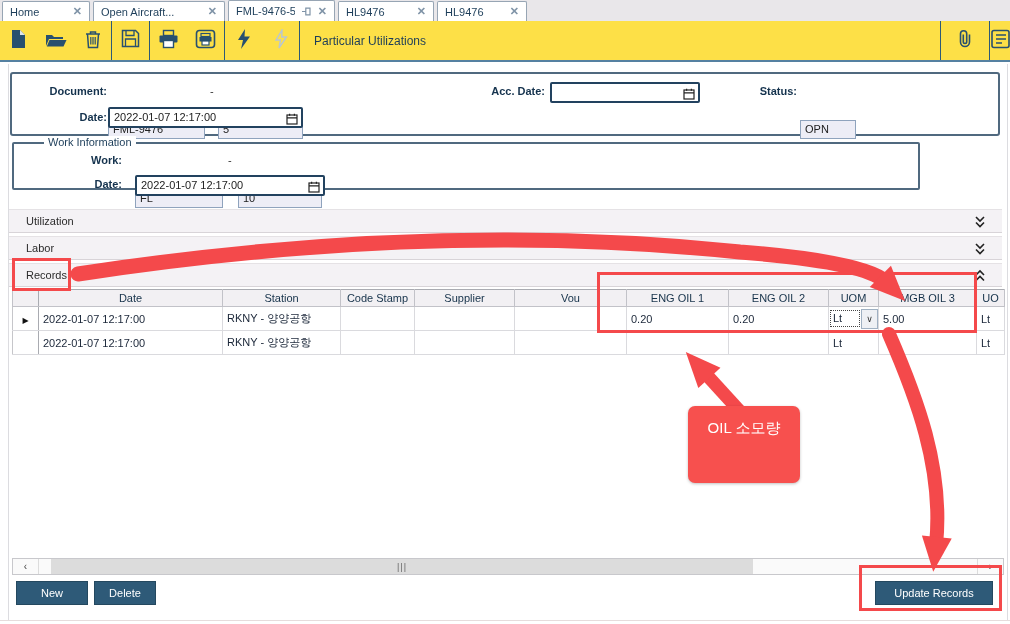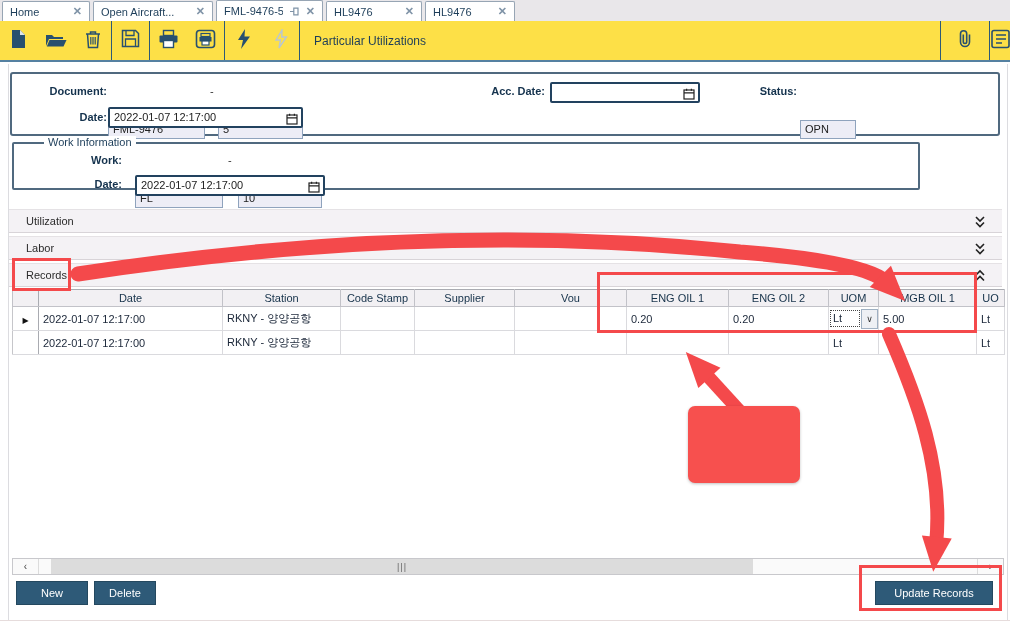--- a/index.html
+++ b/index.html
@@ -91,21 +91,21 @@
     padding-top:5px; line-height:33px; z-index:51; box-shadow:0 1px 3px rgba(0,0,0,.25); }
 </style>
 </head>
 <body>
 
 <div class="tabbar">
   <div class="tab" style="width:88px">
     <span class="lbl">Home</span>
     <span class="close">✕</span>
   </div>
-  <div class="tab" style="width:120px">
+  <div class="tab" style="width:132px">
     <span class="lbl">Open Aircraft...</span>
     <span class="close">✕</span>
   </div>
   <div class="tab active" style="width:107px">
     <span class="lbl">FML-9476-5</span>
     <span class="pin">
       <svg width="11" height="11" viewBox="0 0 11 11">
           <path d="M1 5.5 h3.2 M4.8 2.2 h4.2 v6.6 h-4.2 z M4.8 2.2 v6.6" stroke="#7f93a7" stroke-width="1.2" fill="none"></path>
         </svg>
     </span>
@@ -307,21 +307,21 @@
     <tr>
       <th class="ind"></th>
       <th>Date</th>
       <th>Station</th>
       <th>Code Stamp</th>
       <th>Supplier</th>
       <th>Vou</th>
       <th>ENG OIL 1</th>
       <th>ENG OIL 2</th>
       <th>UOM</th>
-      <th>MGB OIL 1</th>
+      <th>MGB OIL 3</th>
       <th>UO</th>
     </tr>
   </thead>
   <tbody>
     <tr>
       <td class="ind"><span>▶</span></td>
       <td>2022-01-07 12:17:00</td>
       <td>RKNY - 양양공항</td>
       <td></td>
       <td></td>
@@ -378,13 +378,14 @@
     <marker id="ah" markerUnits="userSpaceOnUse" markerWidth="40" markerHeight="40" refX="9" refY="20" orient="auto">
       <path d="M1 5 L36 20 L1 35 Z" fill="#f4494b"></path>
     </marker>
   </defs>
   <path d="M78 274 Q 430 220 740 252 Q 866 262 886 282" fill="none" stroke="#f4494b" stroke-width="15" stroke-linecap="round" marker-end="url(#ah)"></path>
   <path d="M746 418 L 704 372" fill="none" stroke="#f4494b" stroke-width="13" stroke-linecap="butt" marker-end="url(#ah)"></path>
   <path d="M889 334 C 916 396 944 468 936 545" fill="none" stroke="#f4494b" stroke-width="14" stroke-linecap="round" marker-end="url(#ah)"></path>
 </svg>
 
 <div class="callout">
+  <div>OIL 소모량</div>
 </div>
 
 </body></html>

